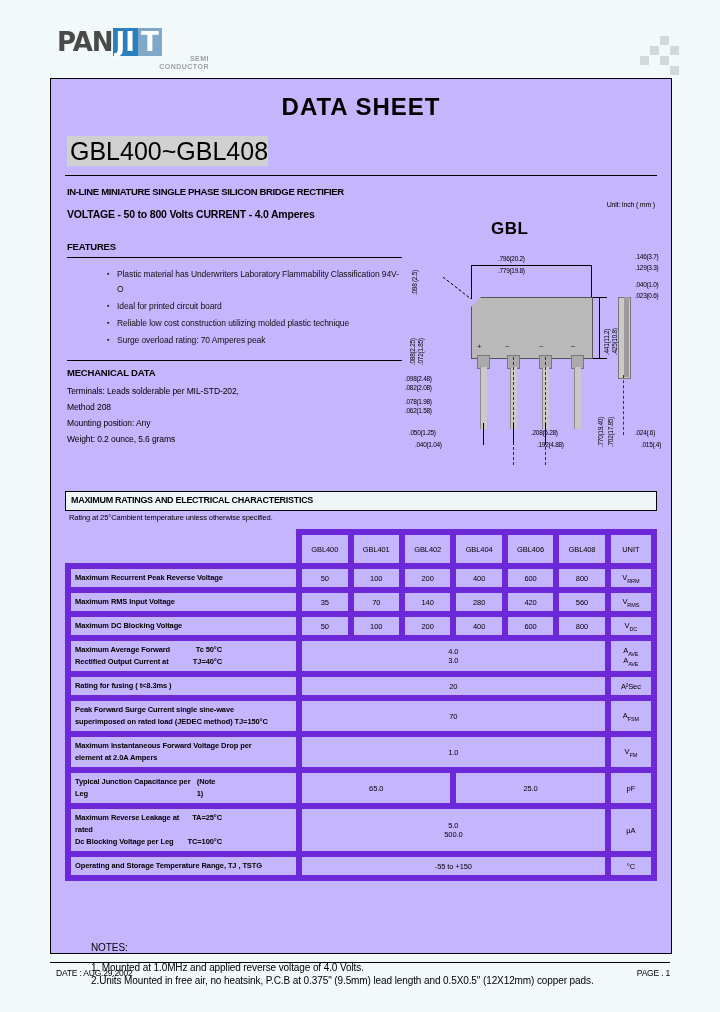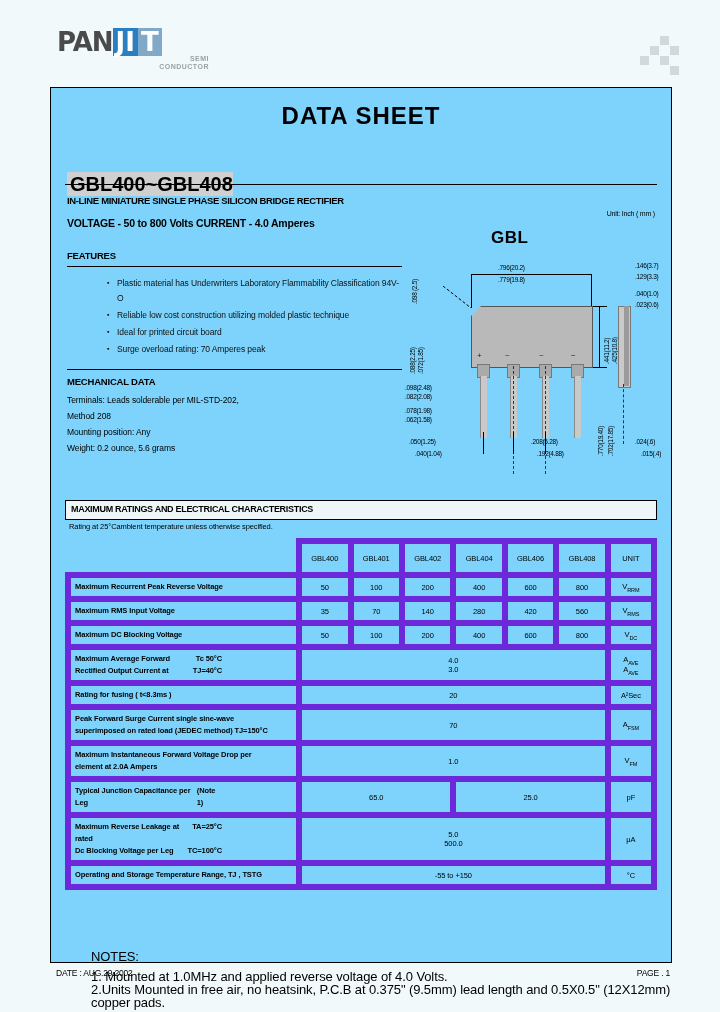--- a/index.html
+++ b/index.html
@@ -22,28 +22,28 @@
            padding:0 3px;line-height:28px;font-family:"DejaVu Sans", sans-serif;}
   .logo-t{background:#7fa8c9;color:#fff;font-size:26px;font-weight:bold;
           padding:0 3px;line-height:28px;font-family:"DejaVu Sans", sans-serif;}
   .logo-sub{position:absolute;right:-2px;top:27px;text-align:right;
             font-size:7px;font-weight:bold;color:#9aa2a6;letter-spacing:.5px;line-height:8px;}
 
   .dots{position:absolute;left:640px;top:36px;width:40px;height:40px;}
   .dot{position:absolute;width:9px;height:9px;background:#d2d8dc;}
 
   
-  .frame{position:absolute;left:50px;top:87px;width:620px;height:874px;
-         border:1px solid #000;background:#7dd3fc;}
+  .frame{position:absolute;left:50px;top:78px;width:620px;height:874px;
+         border:1px solid #000;background:#c4b5fd;}
 
   .title{position:absolute;left:0;right:0;top:14px;text-align:center;
          font-size:24px;font-weight:bold;letter-spacing:1px;
          font-family:"Liberation Sans", sans-serif;}
 
-  .partno{position:absolute;left:16px;top:58px;font-size:20px;font-weight:bold;margin-top:27px;}
+  .partno{position:absolute;left:16px;top:58px;font-size:25px;font-weight:normal;}
   .partno-hl{background:#d0d0d0;padding:1px 0 1px 3px;}
 
   .hr-main{position:absolute;left:14px;right:14px;top:96px;border-top:1.3px solid #000;}
 
   .subtitle1{position:absolute;left:16px;top:107px;font-size:9.5px;font-weight:bold;
              letter-spacing:-.35px;}
   .subtitle2{position:absolute;left:16px;top:129px;font-size:10.5px;font-weight:bold;
              letter-spacing:-.2px;}
 
   .sec-head{font-size:9.5px;font-weight:bold;letter-spacing:-.2px;}
@@ -93,21 +93,21 @@
   table.spec td.desc{text-align:left;width:268px;line-height:12px;font-weight:bold;}
   table.spec td.num{text-align:center;width:44px;}
   table.spec td.unit{text-align:center;width:40px;}
   table.spec td.hdr{text-align:center;font-weight:normal;height:22px;}
   table.spec tr.hdrrow td.desc{border:none;}
   .nobord{border:none !important;}
   sub{font-size:5.5px;}
   .twoline{line-height:12px;margin-top:44px;}
   .dcell{display:flex;justify-content:space-between;}
 
-  .notes{position:absolute;left:40px;top:862px;font-size:13px;line-height:13px;letter-spacing:-.1px;}
+  .notes{position:absolute;left:40px;top:862px;font-size:10px;line-height:13px;letter-spacing:-.1px;}
   .notes .hd{margin-bottom:7px;}
 
   .footer-line{position:absolute;left:50px;top:962px;width:620px;border-top:1px solid #000;}
   .footer-date{position:absolute;left:56px;top:968px;font-size:8.5px;letter-spacing:-.2px;}
   .footer-page{position:absolute;right:50px;top:968px;font-size:8.5px;letter-spacing:-.2px;}
 </style>
 </head>
 <body>
 
 <div class="page">
@@ -144,22 +144,22 @@
     <div class="hr-main"></div>
 
     <div class="subtitle1">IN-LINE MINIATURE SINGLE PHASE SILICON BRIDGE RECTIFIER</div>
     <div class="subtitle2">VOLTAGE - 50 to 800 Volts CURRENT - 4.0 Amperes</div>
 
     <div class="features">
       <div class="sec-head">FEATURES</div>
       <div class="hr"></div>
       <ul class="bullets">
         <li>Plastic material has Underwriters Laboratory Flammability Classification 94V-O</li>
+        <li>Ideal for printed circuit board</li>
         <li>Reliable low cost construction utilizing molded plastic technique</li>
-        <li>Ideal for printed circuit board</li>
         <li>Surge overload rating: 70 Amperes peak</li>
       </ul>
     </div>
 
     <div class="mech">
       <div class="hr"></div>
       <div class="sec-head" style="margin-bottom:5px;">MECHANICAL DATA</div>
       <div class="line">Terminals: Leads solderable per MIL-STD-202,</div>
       <div class="line">Method 208</div>
       <div class="line">Mounting position: Any</div>

